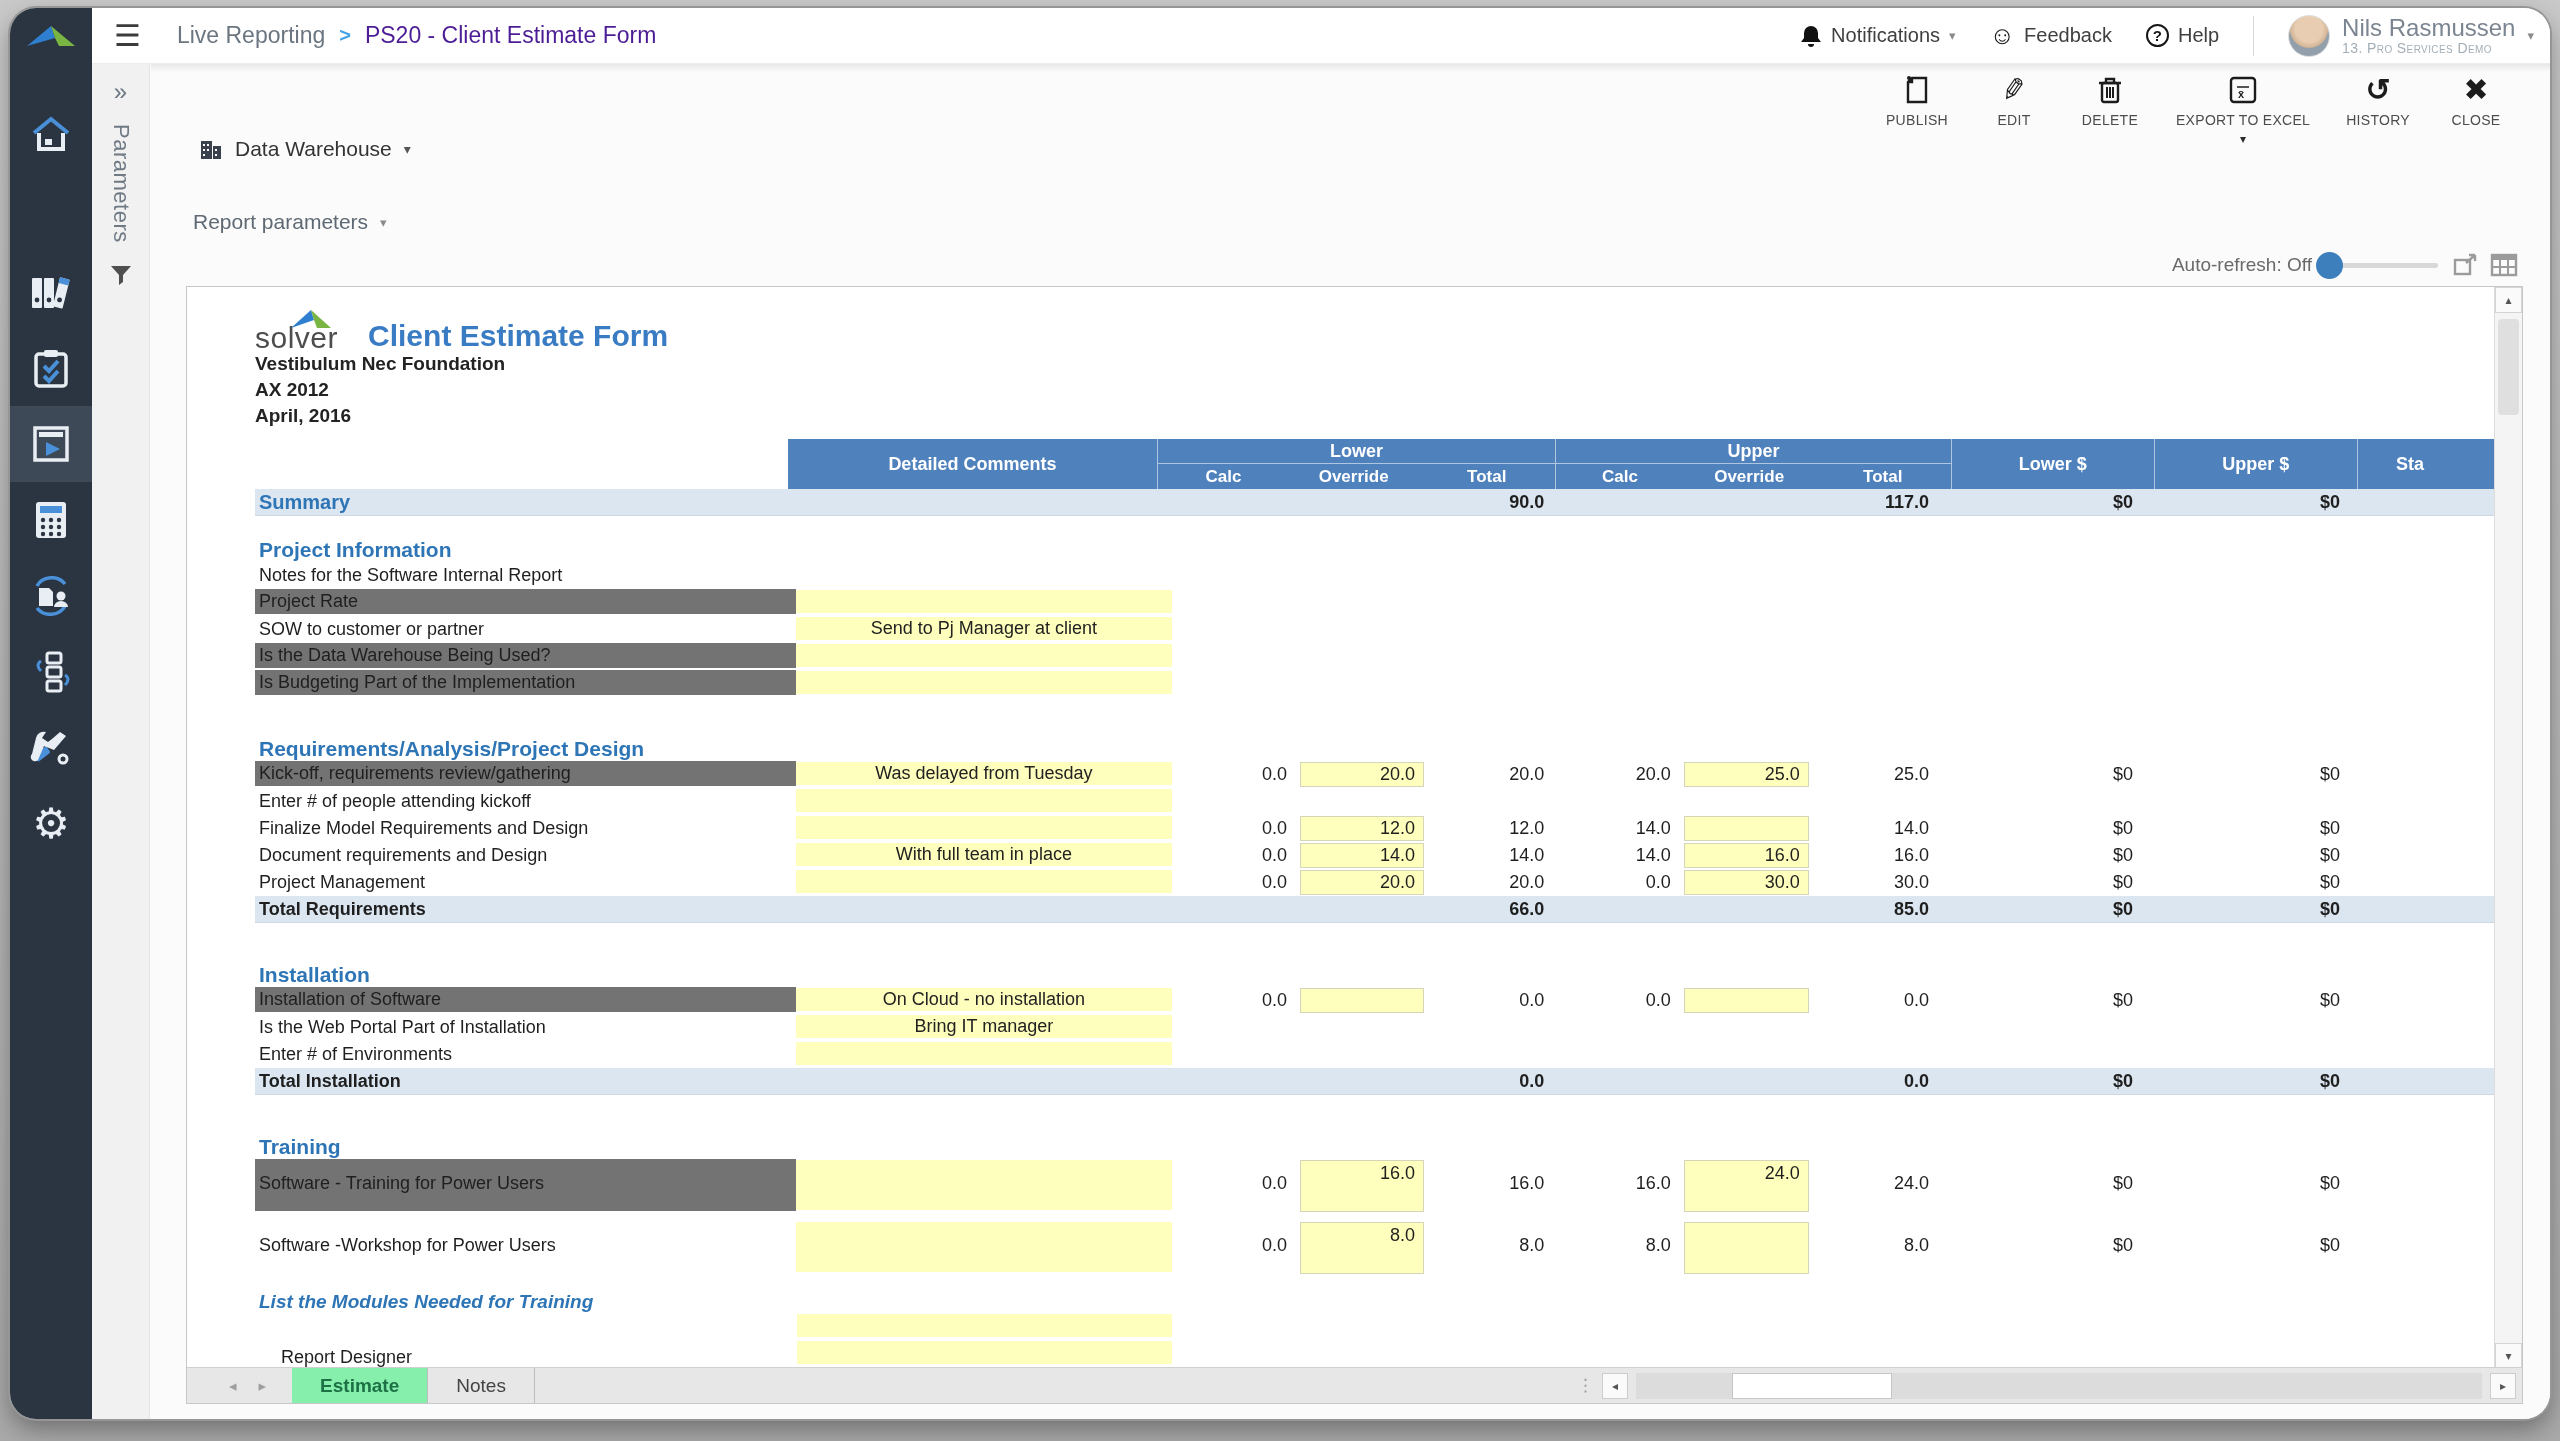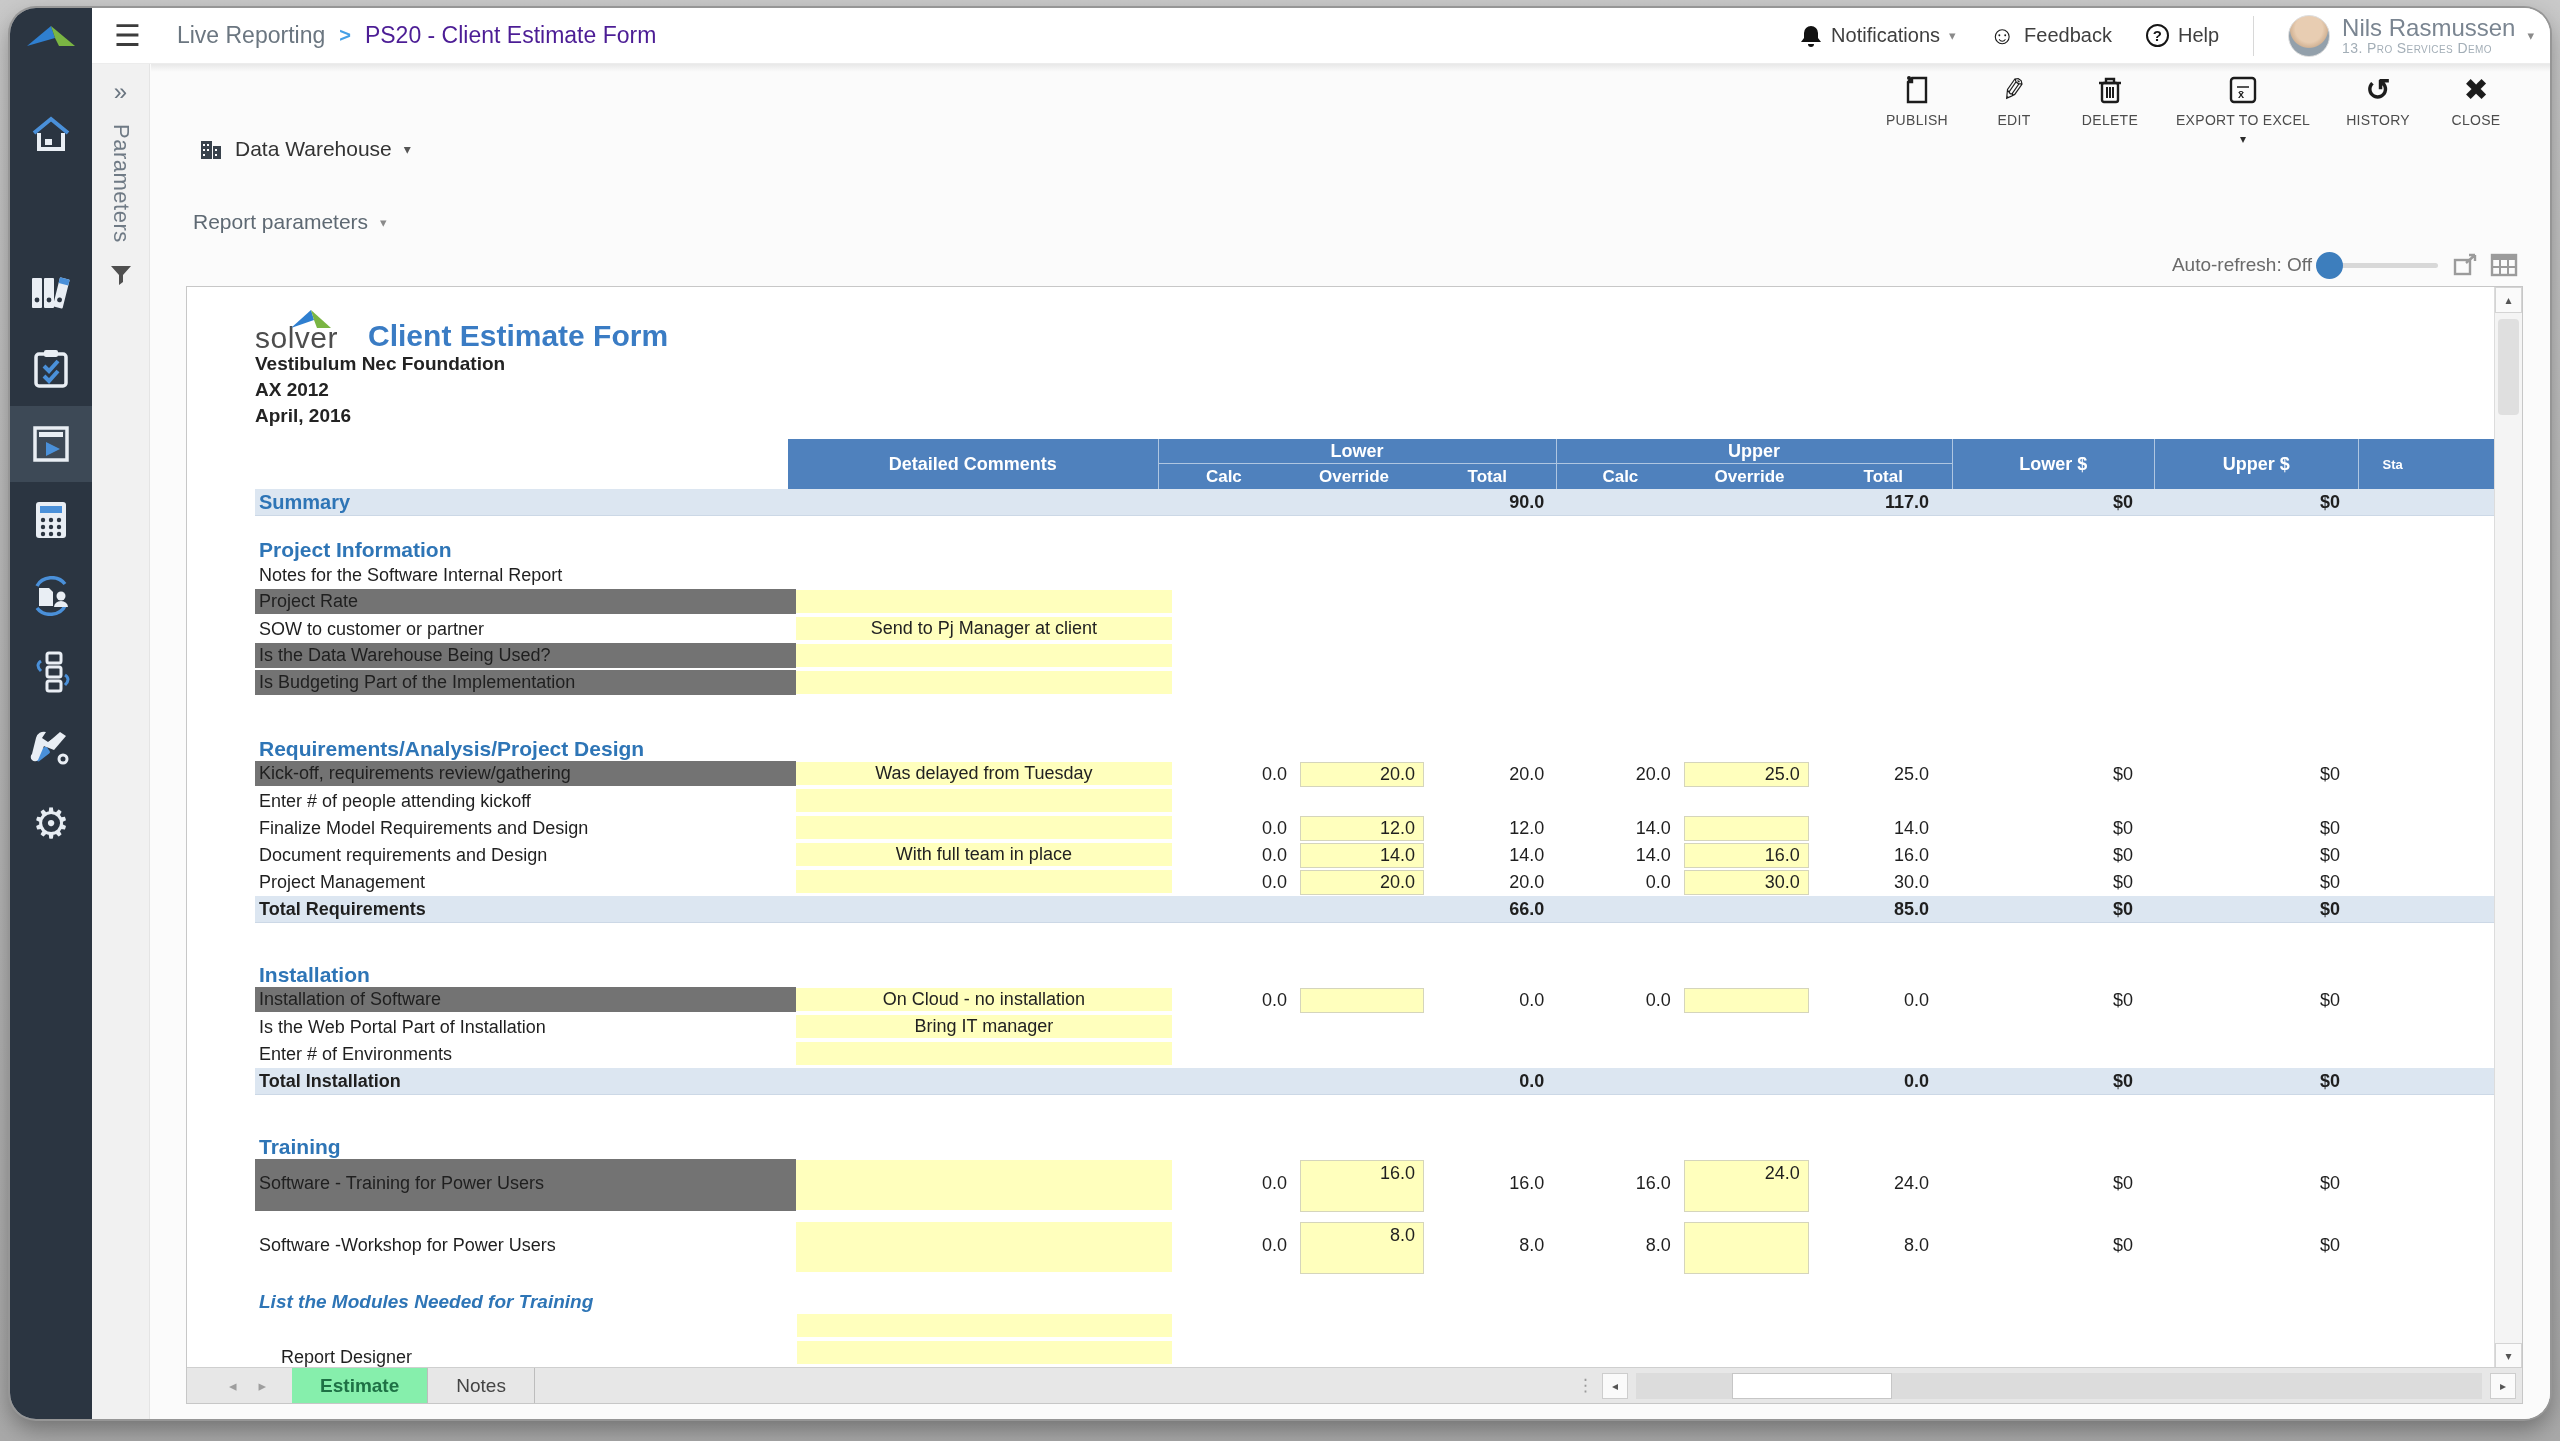--- a/index.html
+++ b/index.html
@@ -93,21 +93,21 @@
   .h-comments { width:387px; display:flex; align-items:center; justify-content:center; font-size:18px; }
   .h-group { width:398px; display:flex; flex-direction:column; border-left:1px solid rgba(255,255,255,.55); }
   .h-group.up { width:396px; }
   .h-gt { height:25px; display:flex; align-items:center; justify-content:center; border-bottom:1px solid rgba(255,255,255,.55); font-size:18px; }
   .h-subs { height:25px; display:flex; align-items:center; font-size:17px; }
   .h-subs span { text-align:center; }
   .h-group .s1 { width:131px; } .h-group .s2 { width:130px; } .h-group .s3 { width:137px; }
   .h-group.up .s1 { width:128px; } .h-group.up .s2 { width:131px; } .h-group.up .s3 { width:137px; }
   .h-lusd { width:212px; } .h-uusd { width:213px; }
   .h-lusd, .h-uusd { display:flex; align-items:center; justify-content:center; font-size:18px; border-left:1px solid rgba(255,255,255,.55); }
-  .h-status { width:170px; display:flex; align-items:center; padding-left:24px; font-size:13px; border-left:1px solid rgba(255,255,255,.55); }
+  .h-status { width:170px; display:flex; align-items:center; padding-left:38px; font-size:18px; border-left:1px solid rgba(255,255,255,.55); }
 
   
   .srow { display:flex; height:27px; align-items:stretch; }
   .srow .c { position:relative; }
   .c-label { width:558px; display:flex; align-items:center; padding-left:4px; }
   .c-label.pink { background:#737373; border-bottom:2px solid #fff; }
   .lbl { white-space:nowrap; }
   .c-comment { width:387px; }
   .cbox { position:absolute; inset:1px 0; background:#ffffbd; display:flex; align-items:center; justify-content:center; border-bottom:2px solid #fff; }
   .ctext { font-size:18px; color:#222; }

